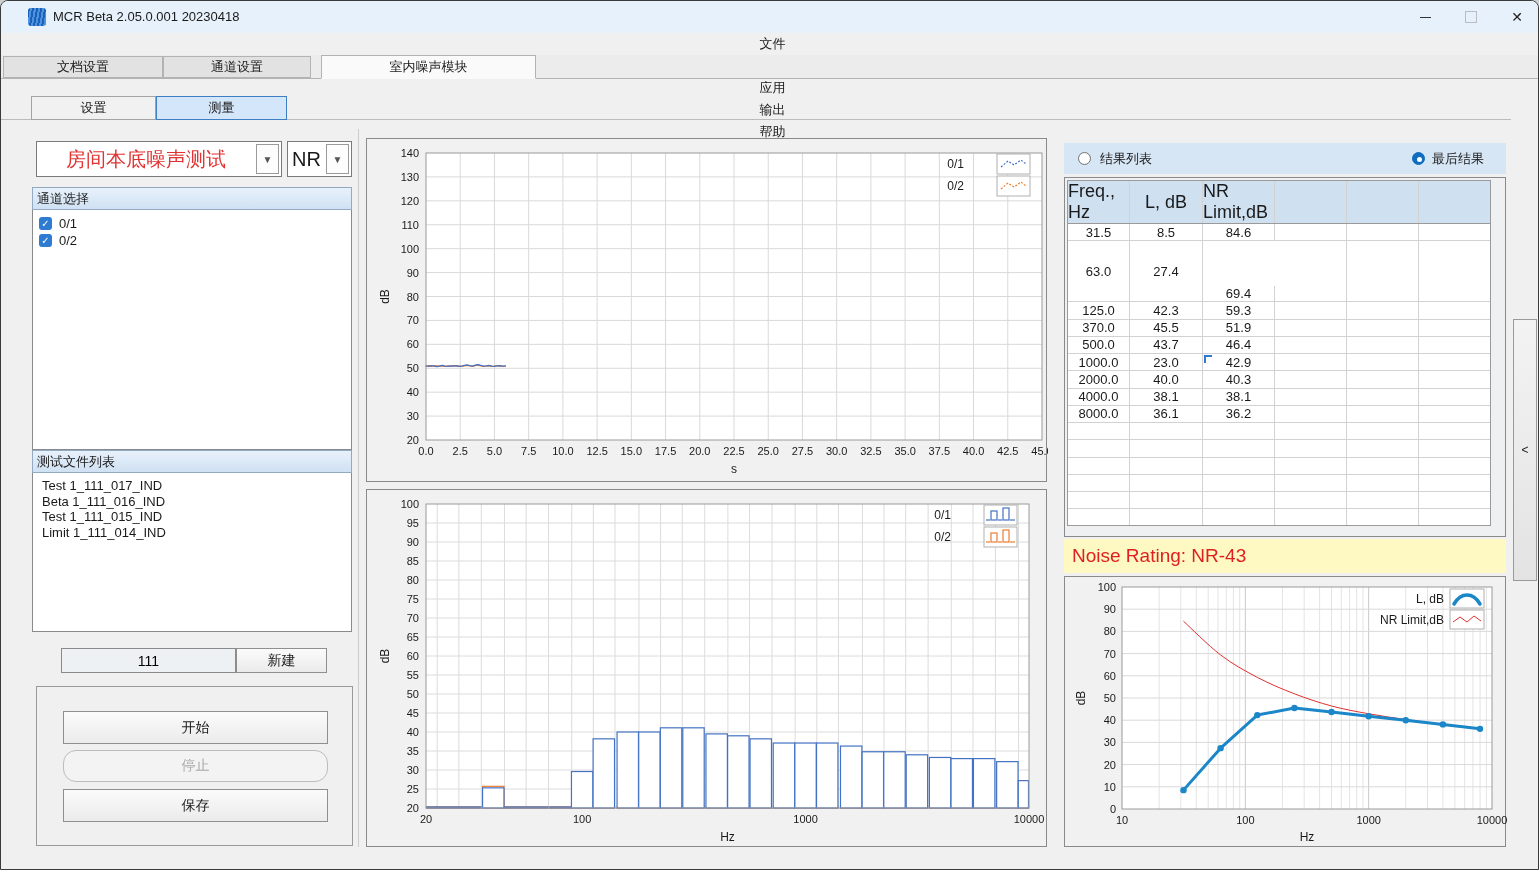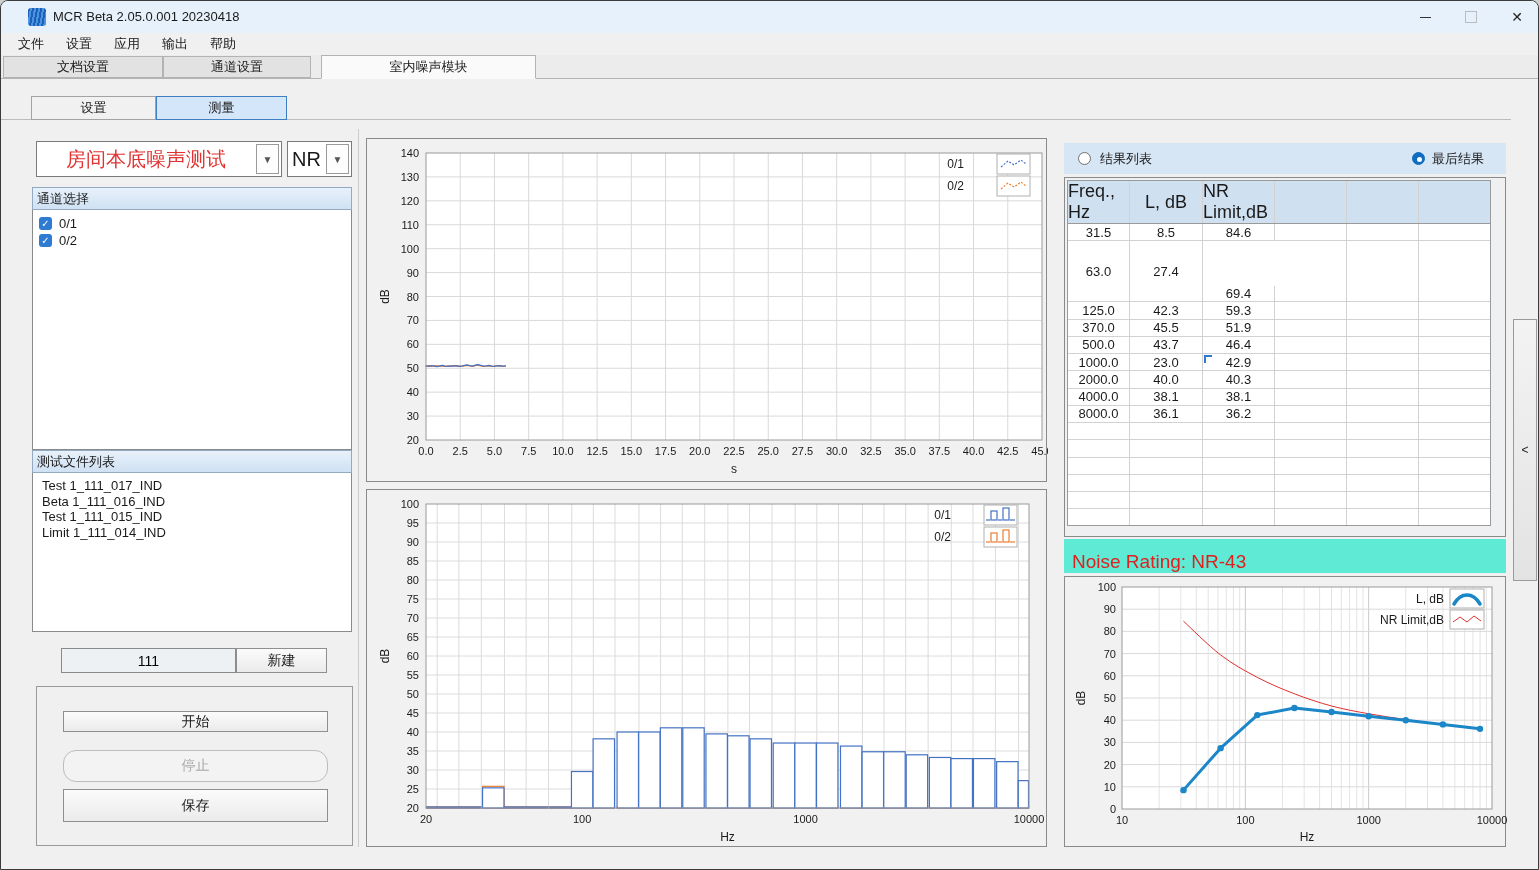--- a/index.html
+++ b/index.html
@@ -8,21 +8,21 @@
     border:1px solid #3a3a3a;border-radius:8px 8px 0 0;overflow:hidden;box-sizing:border-box;}
   .titlebar{position:absolute;left:0;top:0;width:100%;height:32px;background:#e7f1fb;}
   .app-icon{position:absolute;left:27px;top:7px;width:18px;height:18px;border-radius:3px;
     background:repeating-linear-gradient(100deg,#1a5fb8 0 2px,#4b93de 2px 4px);}
   .wtitle{position:absolute;left:52px;top:0;height:32px;line-height:32px;font-size:13px;}
   .winbtn{position:absolute;top:0;width:46px;height:32px;display:flex;align-items:center;justify-content:center;}
   .winbtn.min{left:1401px;} .winbtn.max{left:1447px;} .winbtn.close{left:1493px;}
   .g-min{width:11px;height:0;border-top:1.4px solid #333;}
   .g-max{width:10px;height:10px;border:1.2px solid #b9bdc2;}
   .g-close{font-size:14px;color:#222;}
-  .menubar{position:absolute;left:0;top:32px;width:100%;height:22px;display:flex;align-items:center;padding-left:6px;box-sizing:border-box;}
+  .menubar{position:absolute;left:0;top:32px;width:100%;height:22px;display:flex;align-items:center;padding-left:6px;box-sizing:border-box;flex-direction:column;}
   .menu-item{padding:2px 11px;font-size:13px;}
   .tabrow{position:absolute;left:0;top:54px;width:100%;height:24px;background:#ececec;border-bottom:1px solid #b3b3b3;box-sizing:border-box;}
   .maintab{position:absolute;top:1px;height:22px;background:#e2e2e2;border:1px solid #b3b3b3;box-sizing:border-box;
     display:flex;align-items:center;justify-content:center;font-size:13px;}
   .maintab.active{background:#fafafa;top:0;height:24px;border-bottom:1px solid #fafafa;z-index:2;}
   .subtab{position:absolute;height:24px;background:#f1f1f1;border:1px solid #a3a3a3;box-sizing:border-box;z-index:2;
     display:flex;align-items:center;justify-content:center;font-size:13px;}
   .subtab.active{background:#d4e7fa;border:1px solid #3f7fc1;}
   .hline-sub{position:absolute;left:0;top:118px;width:1510px;border-top:1px solid #bcbcbc;}
   .vsep{position:absolute;width:1px;background:#cccccc;}
@@ -40,21 +40,21 @@
   .listbox{position:absolute;left:31px;width:320px;background:#fff;border:1px solid #8a8a8a;border-top:none;box-sizing:border-box;padding:5px 6px;overflow:hidden;}
   #box-channel{top:209px;height:240px;} #box-files{top:472px;height:159px;}
   .chan-row{display:flex;align-items:center;gap:7px;height:17px;font-size:13px;}
   .cb{width:13px;height:13px;background:#2e7bd2;border-radius:3px;color:#fff;font-size:10px;line-height:13px;text-align:center;flex:0 0 13px;}
   .file-item{font-size:13px;height:15.5px;line-height:15.5px;padding-left:3px;}
   .textbox{position:absolute;background:#eef1f4;border:1px solid #8a8a8a;box-sizing:border-box;text-align:center;font-size:14px;font-family:inherit;padding:0;}
   #name-input{left:60px;top:647px;width:175px;height:25px;}
   .btn{position:absolute;background:linear-gradient(#fbfbfb,#ebebeb);border:1px solid #8f8f8f;box-sizing:border-box;
     font-size:14px;display:flex;align-items:center;justify-content:center;color:#1a1a1a;}
   #btn-new{left:235px;top:647px;width:91px;height:25px;}
-  #btn-start{left:62px;top:710px;width:265px;height:21px;}
+  #btn-start{left:62px;top:710px;width:265px;height:33px;}
   #btn-stop{left:62px;top:749px;width:265px;height:32px;background:#f3f3f3;color:#a8a8a8;border-color:#bdbdbd;border-radius:13px;}
   #btn-save{left:62px;top:788px;width:265px;height:33px;}
   .groupbox{position:absolute;left:35px;top:685px;width:317px;height:160px;border:1px solid #9a9a9a;box-sizing:border-box;}
   .panel{position:absolute;background:#f1f1f1;border:1px solid #8a8a8a;box-sizing:border-box;}
   #chart-time{left:365px;top:137px;width:681px;height:344px;}
   #chart-spec{left:365px;top:488px;width:681px;height:358px;}
   #chart-nr{left:1063px;top:575px;width:442px;height:271px;}
   .rp-header{position:absolute;left:1063px;top:142px;width:442px;height:31px;background:#d7e6f5;}
   .radio{position:absolute;width:13px;height:13px;border-radius:50%;box-sizing:border-box;}
   .radio.off{border:1px solid #707070;background:#fff;}
@@ -67,21 +67,21 @@
   .grid{position:absolute;left:2px;top:2px;width:424px;height:346px;background:#fff;border:1px solid #9a9a9a;box-sizing:border-box;
     display:flex;flex-direction:column;overflow:hidden;}
   .grid-row{display:flex;flex:0 0 17.25px;border-bottom:1px solid #d2d2d2;box-sizing:border-box;}
   .grid-row.header{flex:0 0 19px;background:#cfe0f1;border-bottom:1px solid #9a9a9a;}
   .grid-cell{border-right:1px solid #d2d2d2;box-sizing:border-box;display:flex;align-items:center;justify-content:center;
     font-size:13px;position:relative;overflow:hidden;}
   .grid-row.header .grid-cell{font-size:18px;}
   .grid-cell:last-child{border-right:none;}
   .cell-marked::before{content:"";position:absolute;left:1px;top:1px;width:6px;height:6px;
     border-left:2px solid #2f7ad0;border-top:2px solid #2f7ad0;}
-  .banner{position:absolute;left:1063px;top:538px;width:442px;height:34px;background:#5eead4;display:flex;align-items:flex-end;padding-left:8px;box-sizing:border-box;}
+  .banner{position:absolute;left:1063px;top:538px;width:442px;height:34px;background:#fef9c3;display:flex;align-items:center;padding-left:8px;box-sizing:border-box;}
   .banner span{color:#e01f1f;font-size:19px;}
   .collapse{position:absolute;left:1512px;top:318px;width:24px;height:262px;background:linear-gradient(#f3f3f3,#e3e3e3);
     border:1px solid #9a9a9a;box-sizing:border-box;display:flex;align-items:center;justify-content:center;font-size:12px;color:#222;}
   svg{position:absolute;left:0;top:0;}
 </style>
 </head>
 <body>
 
 <div class="window">
   <div class="titlebar">

